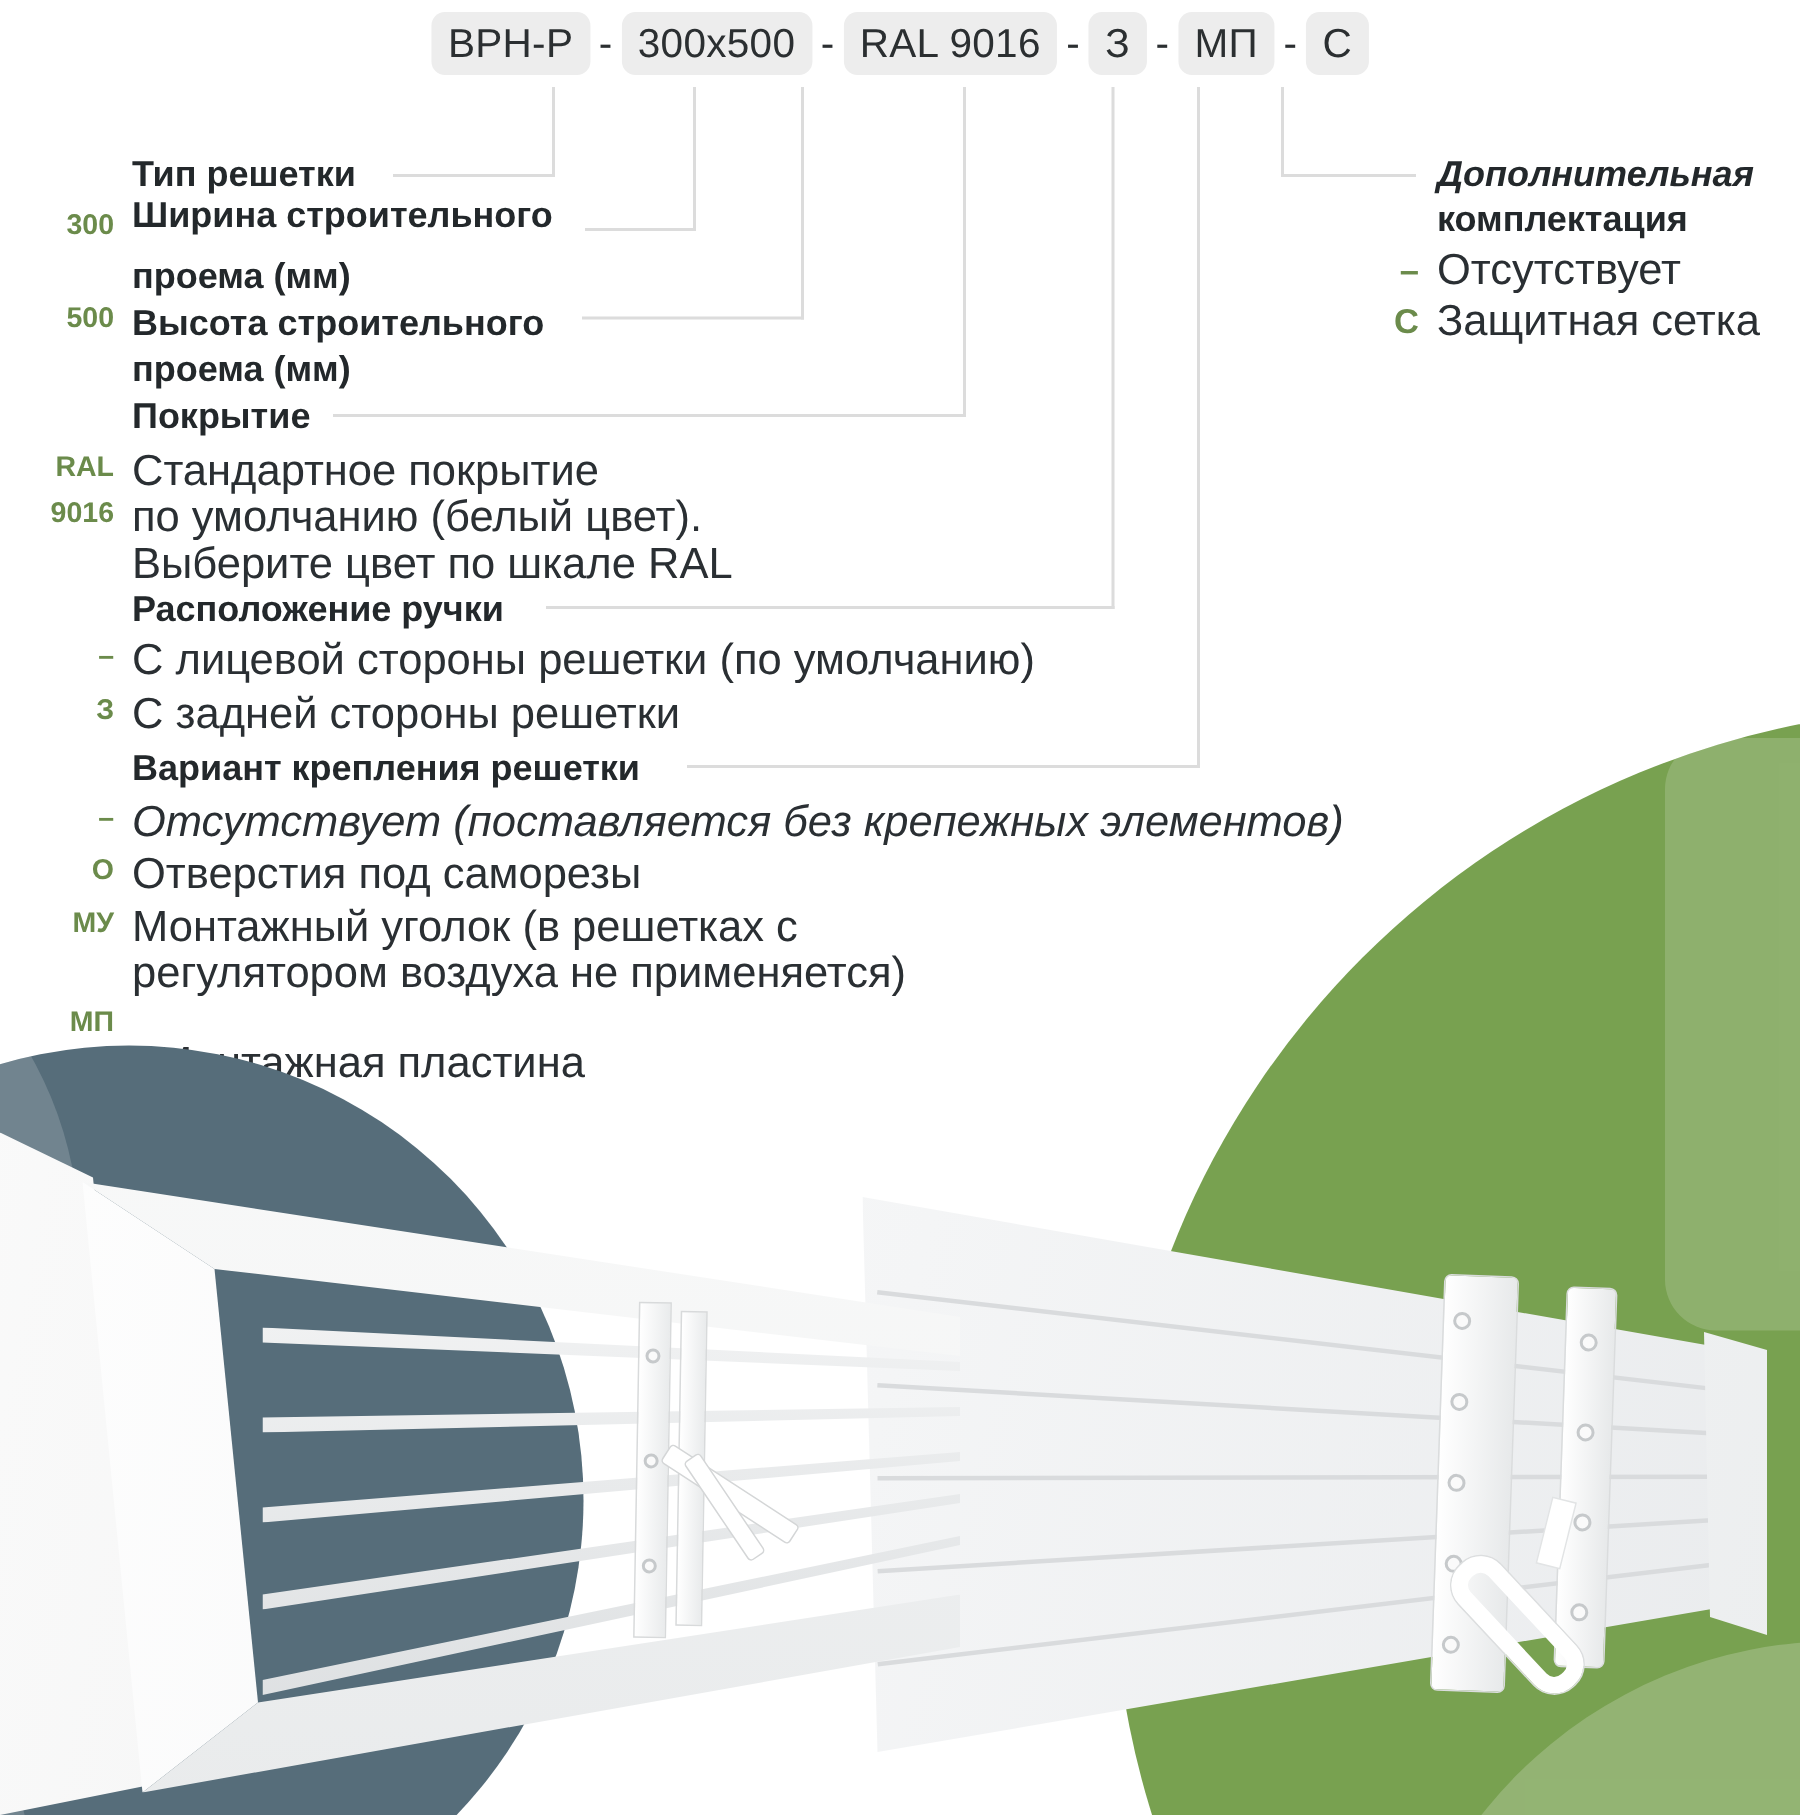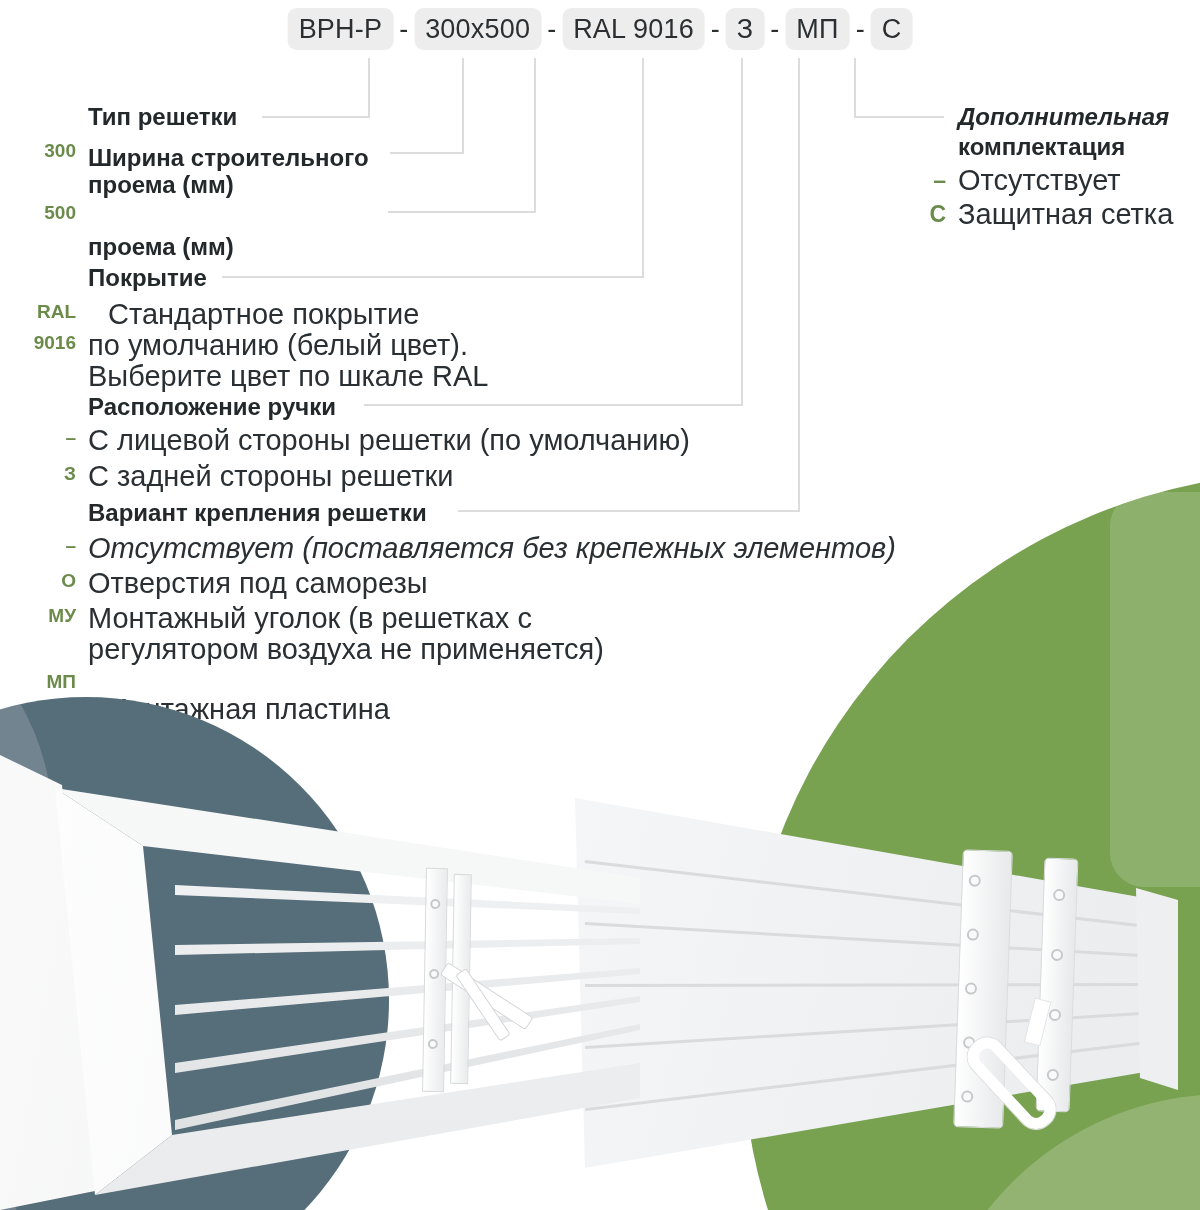--- a/index.html
+++ b/index.html
@@ -78,31 +78,32 @@
   <div class="cl" style="left:741px;top:58px;width:2px;height:348px;"></div>
   <div class="cl" style="left:364px;top:404px;width:379px;height:2px;"></div>
   <div class="cl" style="left:798px;top:58px;width:2px;height:454px;"></div>
   <div class="cl" style="left:458px;top:510px;width:342px;height:2px;"></div>
   <div class="cl" style="left:854px;top:58px;width:2px;height:60px;"></div>
   <div class="cl" style="left:854px;top:116px;width:90px;height:2px;"></div>
 
   <div class="hdr" style="left:88px;top:103px;">Тип решетки</div>
 
   <div class="pfx" style="top:140px;">300</div>
-  <div class="hdr" style="left:88px;top:144px;text-align:right;">Ширина строительного</div>
+  <div class="hdr" style="left:88px;top:130px;text-align:right;">Ширина строительного</div>
   <div class="hdr" style="left:88px;top:171px;">проема (мм)</div>
 
   <div class="pfx" style="top:202px;">500</div>
+  <div class="hdr" style="left:88px;top:202px;">Высота строительного</div>
   <div class="hdr" style="left:88px;top:233px;">проема (мм)</div>
 
   <div class="hdr" style="left:88px;top:264px;">Покрытие</div>
 
   <div class="pfx" style="top:301px;">RAL</div>
   <div class="pfx" style="top:332px;">9016</div>
-  <div class="txt" style="left:88px;top:301px;margin-left:20px;">Стандартное покрытие</div>
+  <div class="txt" style="left:88px;top:301px;">Стандартное покрытие</div>
   <div class="txt" style="left:88px;top:332px;">по умолчанию (белый цвет).</div>
   <div class="txt" style="left:88px;top:363px;">Выберите цвет по шкале RAL</div>
 
   <div class="hdr" style="left:88px;top:393px;">Расположение ручки</div>
   <div class="pfx" style="top:427px;">–</div>
   <div class="txt" style="left:88px;top:427px;">С лицевой стороны решетки (по умолчанию)</div>
   <div class="pfx" style="top:463px;">З</div>
   <div class="txt" style="left:88px;top:463px;">С задней стороны решетки</div>
 
   <div class="hdr" style="left:88px;top:499px;">Вариант крепления решетки</div>

